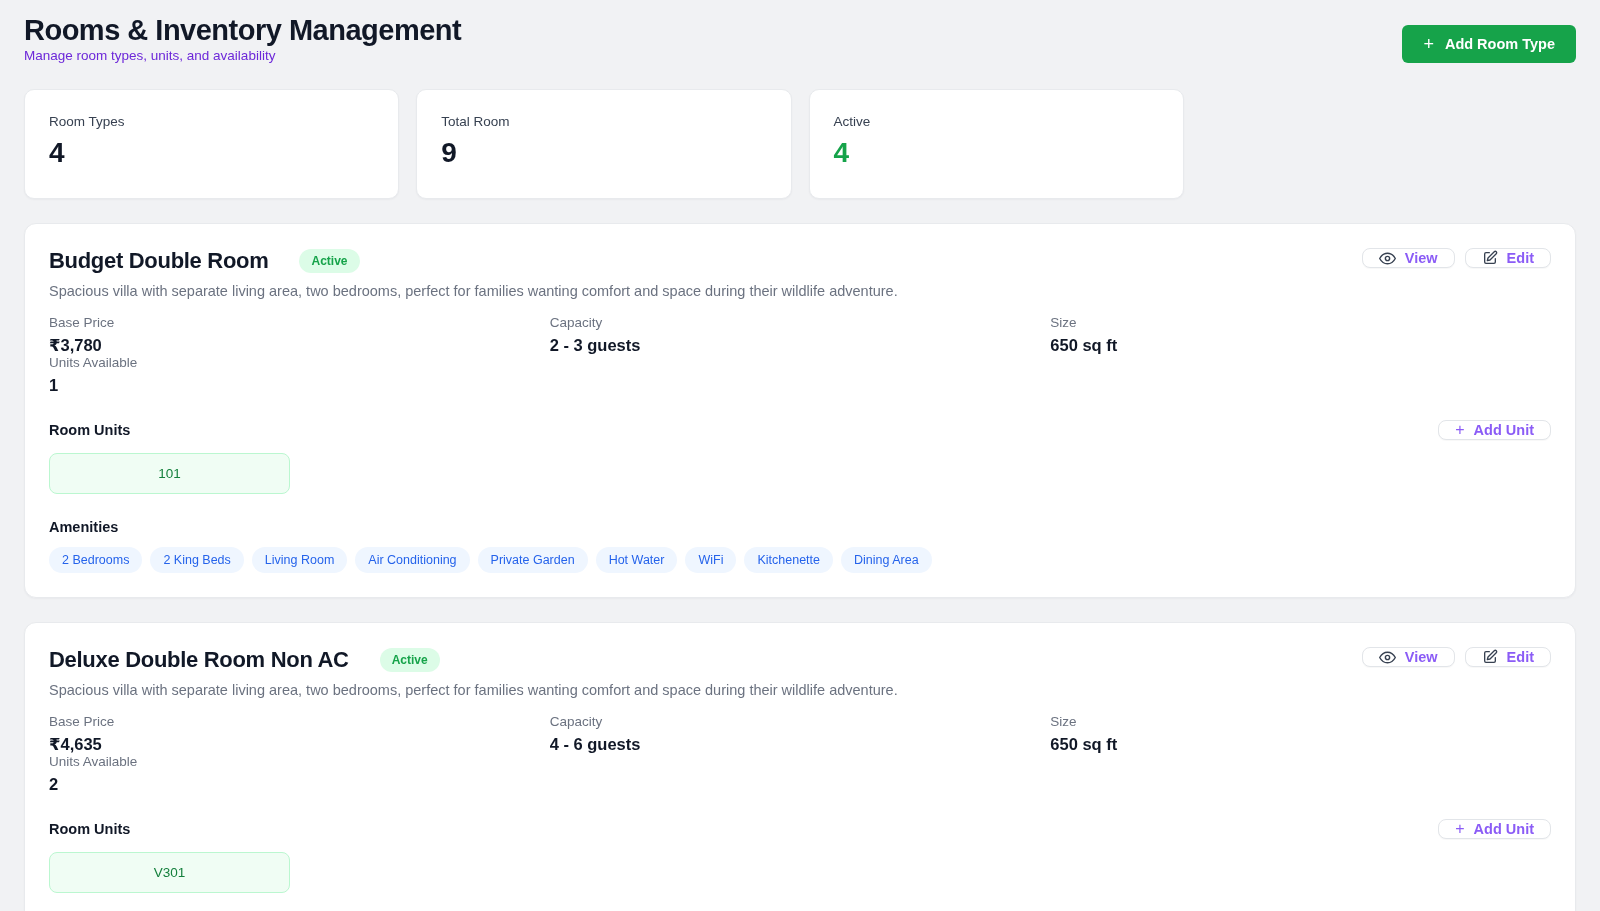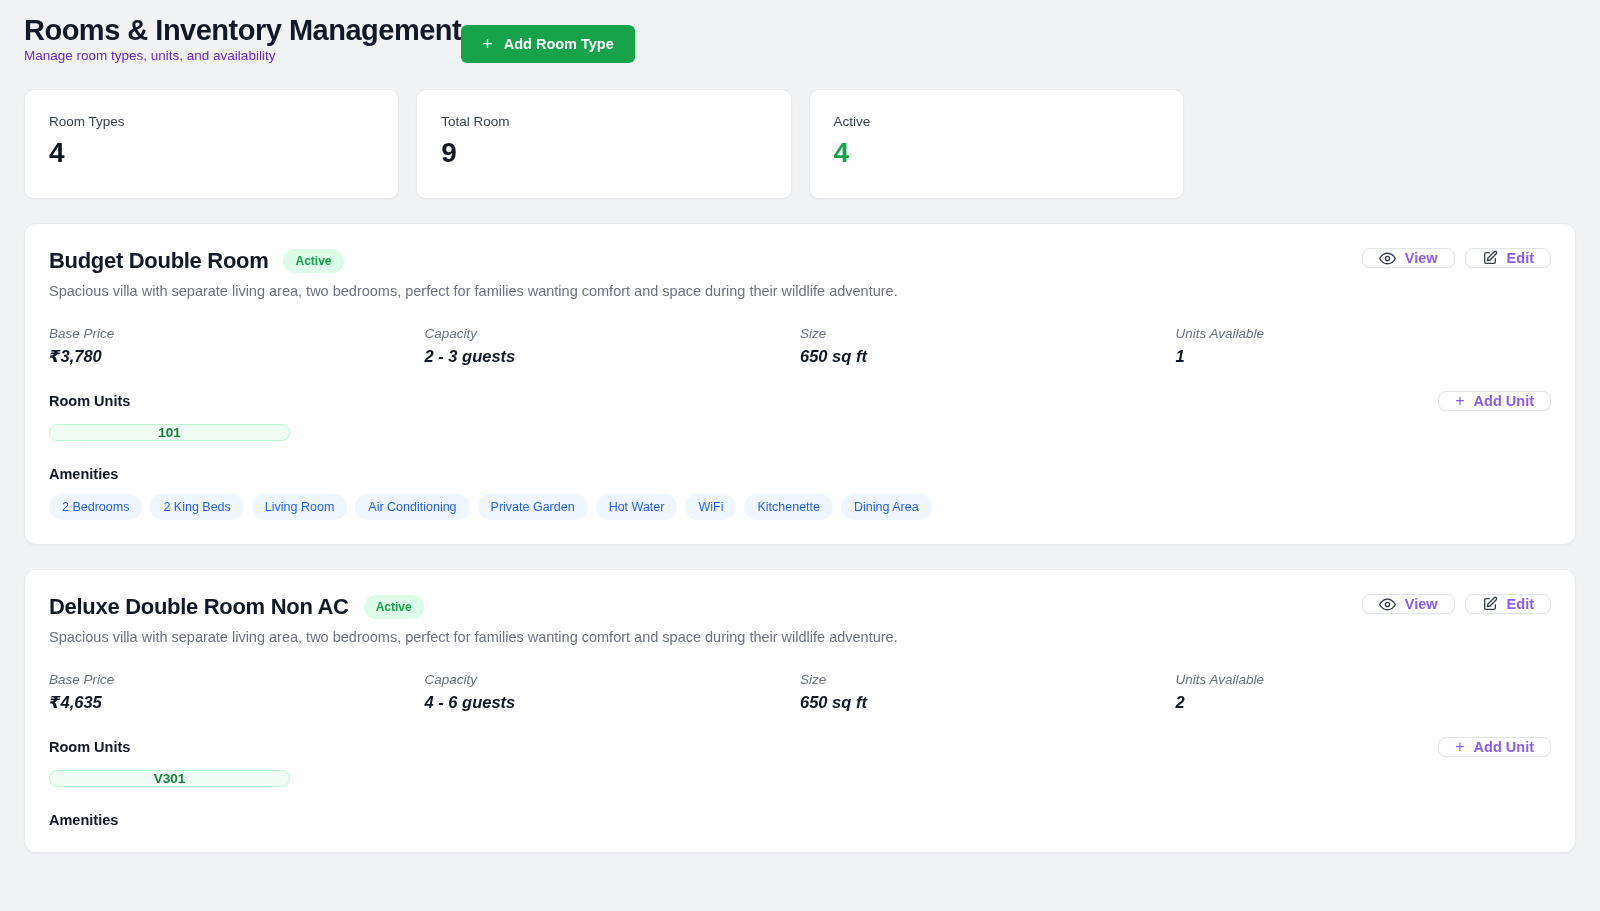--- a/index.html
+++ b/index.html
@@ -5,21 +5,21 @@
   * { margin: 0; padding: 0; box-sizing: border-box; }
   html, body { width: 1600px; height: 911px; overflow: hidden; }
   body {
     font-family: "Liberation Sans", "DejaVu Sans", sans-serif;
     background: #f1f2f4;
     color: #111827;
   }
   .page { padding: 14px 24px 24px 24px; }
 
   
-  .page-header { display: flex; align-items: flex-start; }
+  .page-header { display: flex; justify-content: space-between; align-items: flex-start; }
   .page-title { font-size: 29px; font-weight: 800; color: #111827; letter-spacing: -0.5px; }
   .page-subtitle { font-size: 13.5px; color: #6d28d9; margin-top: 1px; }
   .btn-primary {
     display: flex; align-items: center; gap: 11px;
     background: #16a34a; color: #ffffff; border: none; cursor: pointer;
     height: 38px; padding: 0 21px; margin-top: 11px;
     border-radius: 6px; font-size: 14.5px; font-weight: 700;
     font-family: inherit;
   }
   .btn-primary .plus { font-size: 18px; font-weight: 400; line-height: 1; }
@@ -36,52 +36,52 @@
   .stat-value.val-green { color: #16a34a; }
   .stat-value.val-gray  { color: #9ca3af; }
 
   
   .room-card {
     background: #ffffff; border: 1px solid #e8eaed; border-radius: 12px;
     padding: 24px; margin-top: 24px;
     box-shadow: 0 1px 2px rgba(16,24,40,.04);
   }
   .room-head { display: flex; justify-content: space-between; align-items: flex-start; }
-  .room-title-row { display: flex; align-items: center; gap: 15px; }
+  .room-title-row { display: flex; align-items: center; gap: 31px; }
   .room-title { font-size: 22px; font-weight: 700; color: #111827; letter-spacing: -0.3px; }
   .badge-active {
     background: #dcfce7; color: #16a34a;
     font-size: 12px; font-weight: 600;
     padding: 5px 12px; border-radius: 999px;
   }
   .room-desc { font-size: 14.5px; color: #6b7280; margin-top: 9px; }
 
   .btn-outline {
     display: inline-flex; align-items: center; gap: 9px;
     background: #ffffff; border: 1px solid #e2e5e9; border-radius: 8px;
     height: 20px; padding: 0 16px; cursor: pointer;
     font-size: 14.5px; font-weight: 600; color: #8b5cf6;
     font-family: inherit;
     box-shadow: 0 1px 1px rgba(16,24,40,.03);
   }
   .btn-outline svg { width: 17px; height: 17px; stroke: #374151; }
   .head-actions { display: flex; gap: 10px; }
 
-  .detail-grid { display: grid; grid-template-columns: repeat(4, 1fr); margin-top: 27px; font-style: italic; }
+  .detail-grid { display: grid; grid-template-columns: repeat(3, 1fr); margin-top: 16px; }
   .detail-label { font-size: 13.5px; color: #6b7280; }
   .detail-value { font-size: 16.5px; font-weight: 700; color: #111827; margin-top: 6px; }
 
   .units-head { display: flex; justify-content: space-between; align-items: center; margin-top: 25px; }
   .section-label { font-size: 14.5px; font-weight: 700; color: #111827; }
   .units-list { display: flex; gap: 8px; margin-top: 13px; }
   .unit-chip {
-    width: 241px; height: 17px;
+    width: 241px; height: 41px;
     display: flex; align-items: center; justify-content: center;
     background: #f0fdf4; border: 1px solid #bbf7d0; border-radius: 8px;
-    color: #15803d; font-size: 13.5px; font-weight: 700; cursor: pointer;
+    color: #15803d; font-size: 13.5px; font-weight: 400; cursor: pointer;
   }
 
   .amenities-label { margin-top: 25px; }
   .amenities-list { display: flex; flex-wrap: wrap; gap: 8px; margin-top: 12px; }
   .amenity-pill {
     background: #eff6ff; color: #2563eb;
     font-size: 12.5px; font-weight: 500;
     padding: 6px 13px; border-radius: 999px;
   }
 </style>

